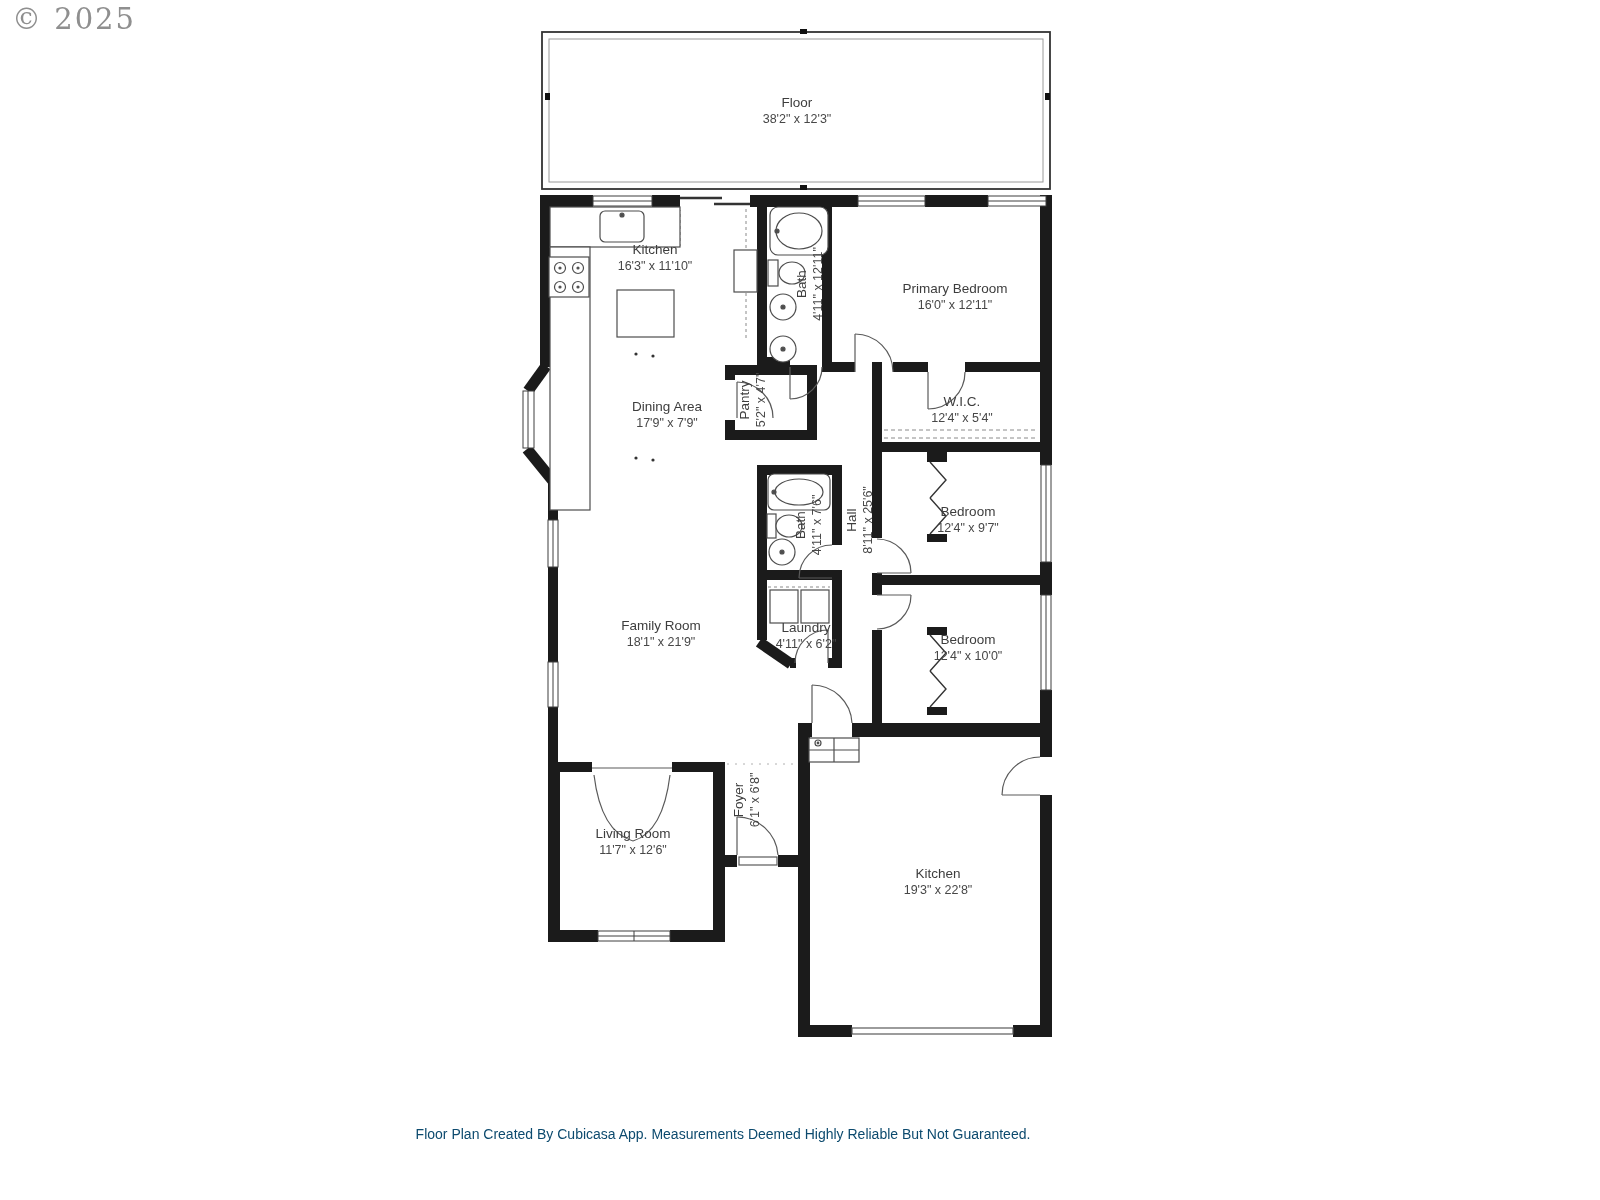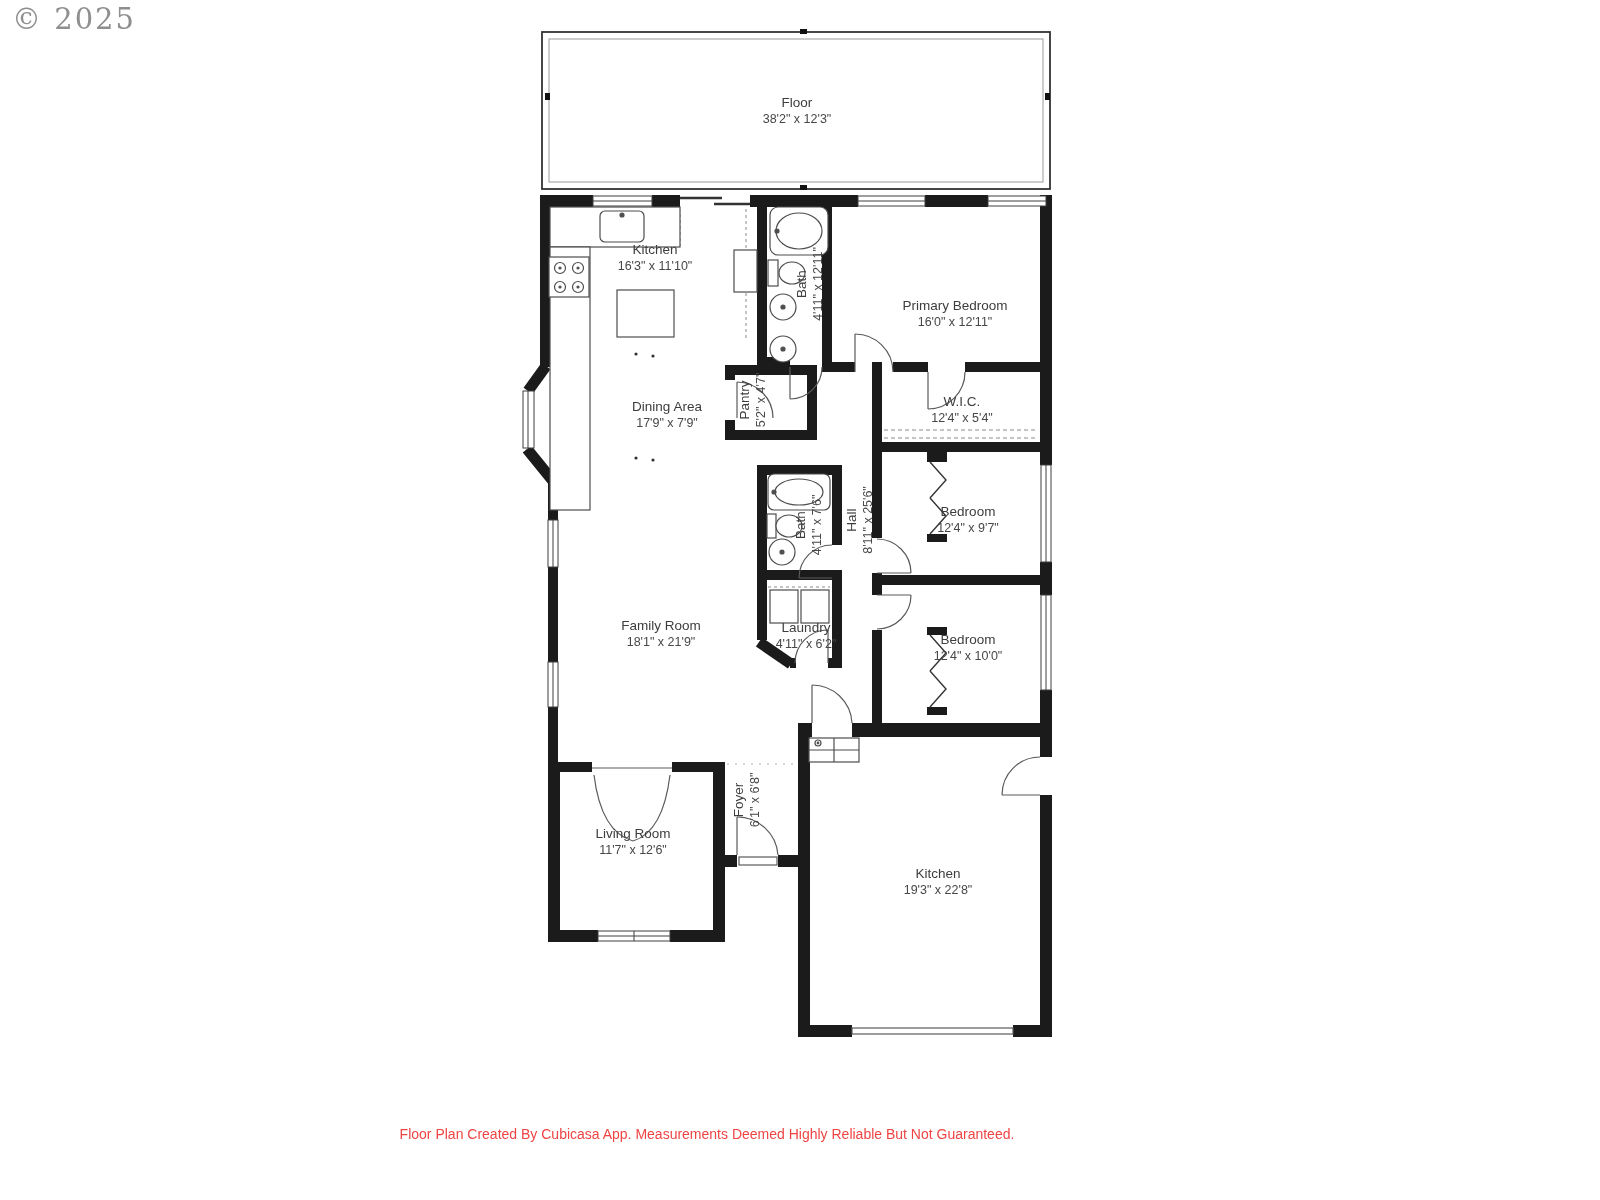--- a/index.html
+++ b/index.html
@@ -6,22 +6,22 @@
   #canvas{position:relative;width:1380px;height:1200px;background:#fff;overflow:hidden;
           font-family:"Liberation Sans",sans-serif;}
   #plan-svg{position:absolute;left:0;top:0;}
   .room-label{position:absolute;transform:translate(-50%,-50%);text-align:center;
               white-space:nowrap;color:#3d3d3d;line-height:17px;z-index:5;}
   .room-label .rname{font-size:13.5px;display:block;}
   .room-label .rdims{font-size:12.5px;display:block;color:#474747;}
   .room-label.rot{transform:translate(-50%,-50%) rotate(-90deg);}
   #copyright{position:absolute;left:12px;top:2px;font-family:"DejaVu Serif",serif;
              font-size:29px;color:#8f8f8f;letter-spacing:2px;}
-  #footer{position:absolute;left:0;top:1126px;width:1414px;text-align:center;
-          font-size:14px;color:#ef4444;}
+  #footer{position:absolute;left:16px;top:1126px;width:1414px;text-align:center;
+          font-size:14px;color:#0c4a6e;}
 </style>
 </head>
 <body>
 
 <div id="canvas">
 
   <div id="copyright">© 2025</div>
 
   <svg id="plan-svg" width="1600" height="1200" viewBox="0 0 1600 1200">
 
@@ -310,21 +310,21 @@
     <span class="rdims">38'2" x 12'3"</span>
   </div>
   <div class="room-label" style="left:655px;top:258px;">
     <span class="rname">Kitchen</span>
     <span class="rdims">16'3" x 11'10"</span>
   </div>
   <div class="room-label rot" style="left:810px;top:284px;">
     <span class="rname">Bath</span>
     <span class="rdims">4'11" x 12'11"</span>
   </div>
-  <div class="room-label" style="left:955px;top:297px;margin-top:17px;">
+  <div class="room-label" style="left:955px;top:297px;">
     <span class="rname">Primary Bedroom</span>
     <span class="rdims">16'0" x 12'11"</span>
   </div>
   <div class="room-label rot" style="left:753px;top:400px;">
     <span class="rname">Pantry</span>
     <span class="rdims">5'2" x 4'7"</span>
   </div>
   <div class="room-label" style="left:962px;top:410px;">
     <span class="rname">W.I.C.</span>
     <span class="rdims">12'4" x 5'4"</span>

